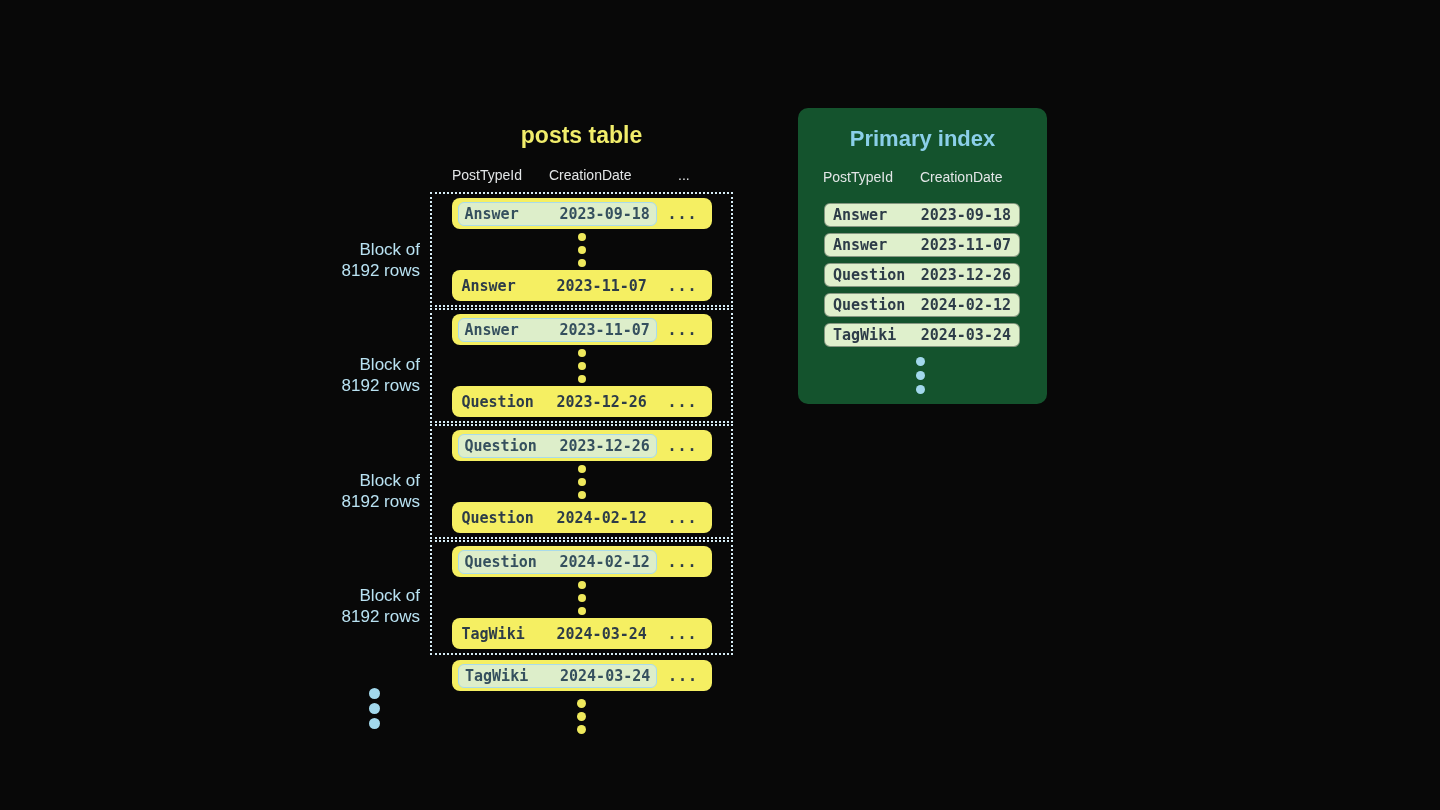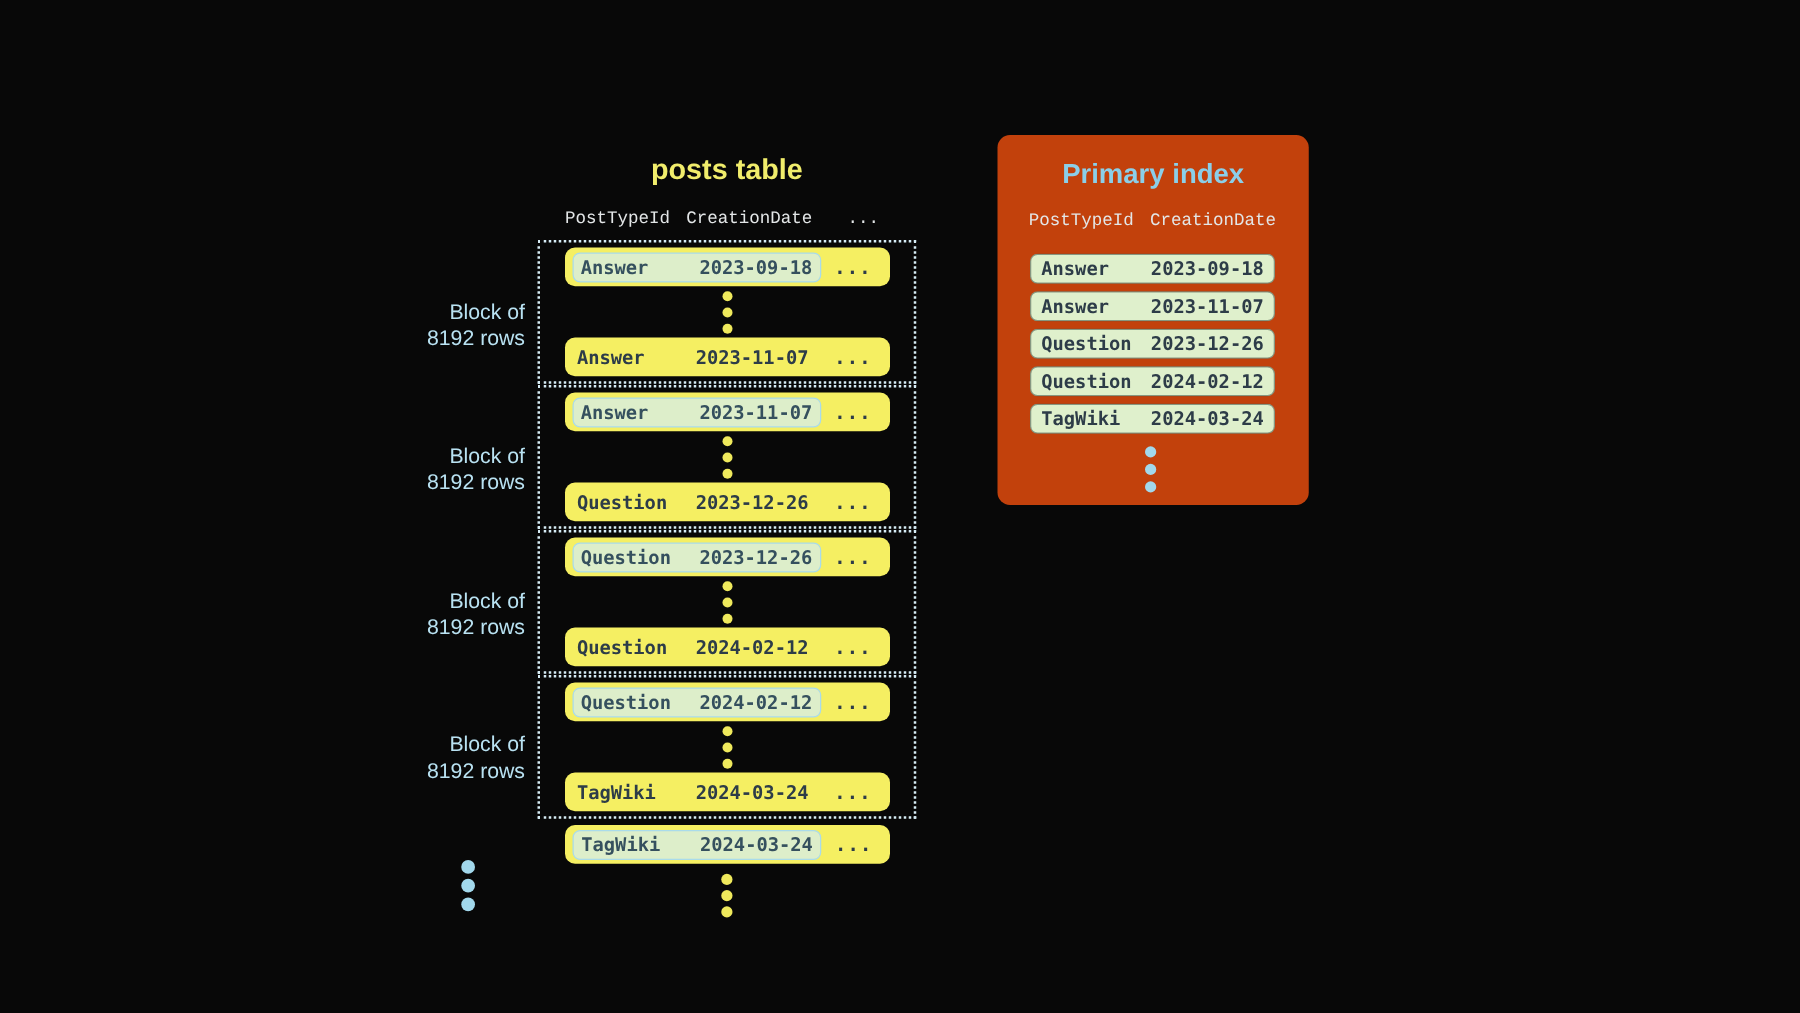--- a/index.html
+++ b/index.html
@@ -9,21 +9,21 @@
   }
 
   
   .posts-title {
     position:absolute; left:430px; top:122px; width:303px; margin:0;
     text-align:center; color:#f1ed6b; font-size:23px; font-weight:600;
   }
   .posts-header { position:absolute; top:167px; left:0; width:100%; height:18px; }
   .posts-header span, .pi-header span {
     position:absolute; color:#e3e6e7; font-size:14px; font-weight:500;
-    font-family:Liberation Mono, monospace; white-space:pre;
+    font-family:Liberation Sans, sans-serif; white-space:pre;
   }
   .ph-type { left:452px; }
   .ph-date { left:549px; }
   .ph-more { left:678px; }
 
   .blocks { position:absolute; left:430px; top:192px; width:303px; }
   .block {
     box-sizing:border-box; width:303px; height:115px; margin-bottom:1px;
     border:2px dotted #d6ecf5;
     display:flex; flex-direction:column; justify-content:space-between;
@@ -58,21 +58,21 @@
   .dots-yellow-bottom { left:577px; top:697px; }
   .dots-yellow-bottom i { width:9px; height:9px; background:#efe95c; margin:2px 0; }
   .dots-blue-left { left:369px; top:686px; }
   .dots-blue-left i { width:11px; height:11px; background:#a2d8ec; margin:2px 0; }
 
   .overflow-row { position:absolute; left:452px; top:660px; }
 
   
   .panel {
     position:absolute; left:798px; top:108px; width:249px; height:296px;
-    background:#c2410c; border-radius:10px;
+    background:#14532d; border-radius:10px;
   }
   .pi-title {
     position:absolute; top:18px; left:0; width:100%; margin:0; text-align:center;
     color:#8bcfe9; font-size:22px; font-weight:600;
   }
   .pi-header { position:absolute; top:61px; left:0; width:100%; height:18px; }
   .pih-type { left:25px; } .pih-date { left:122px; }
   .pi-rows { position:absolute; top:95px; left:26px; }
   .pi-row {
     box-sizing:border-box; width:196px; height:24px; margin-bottom:6px;

